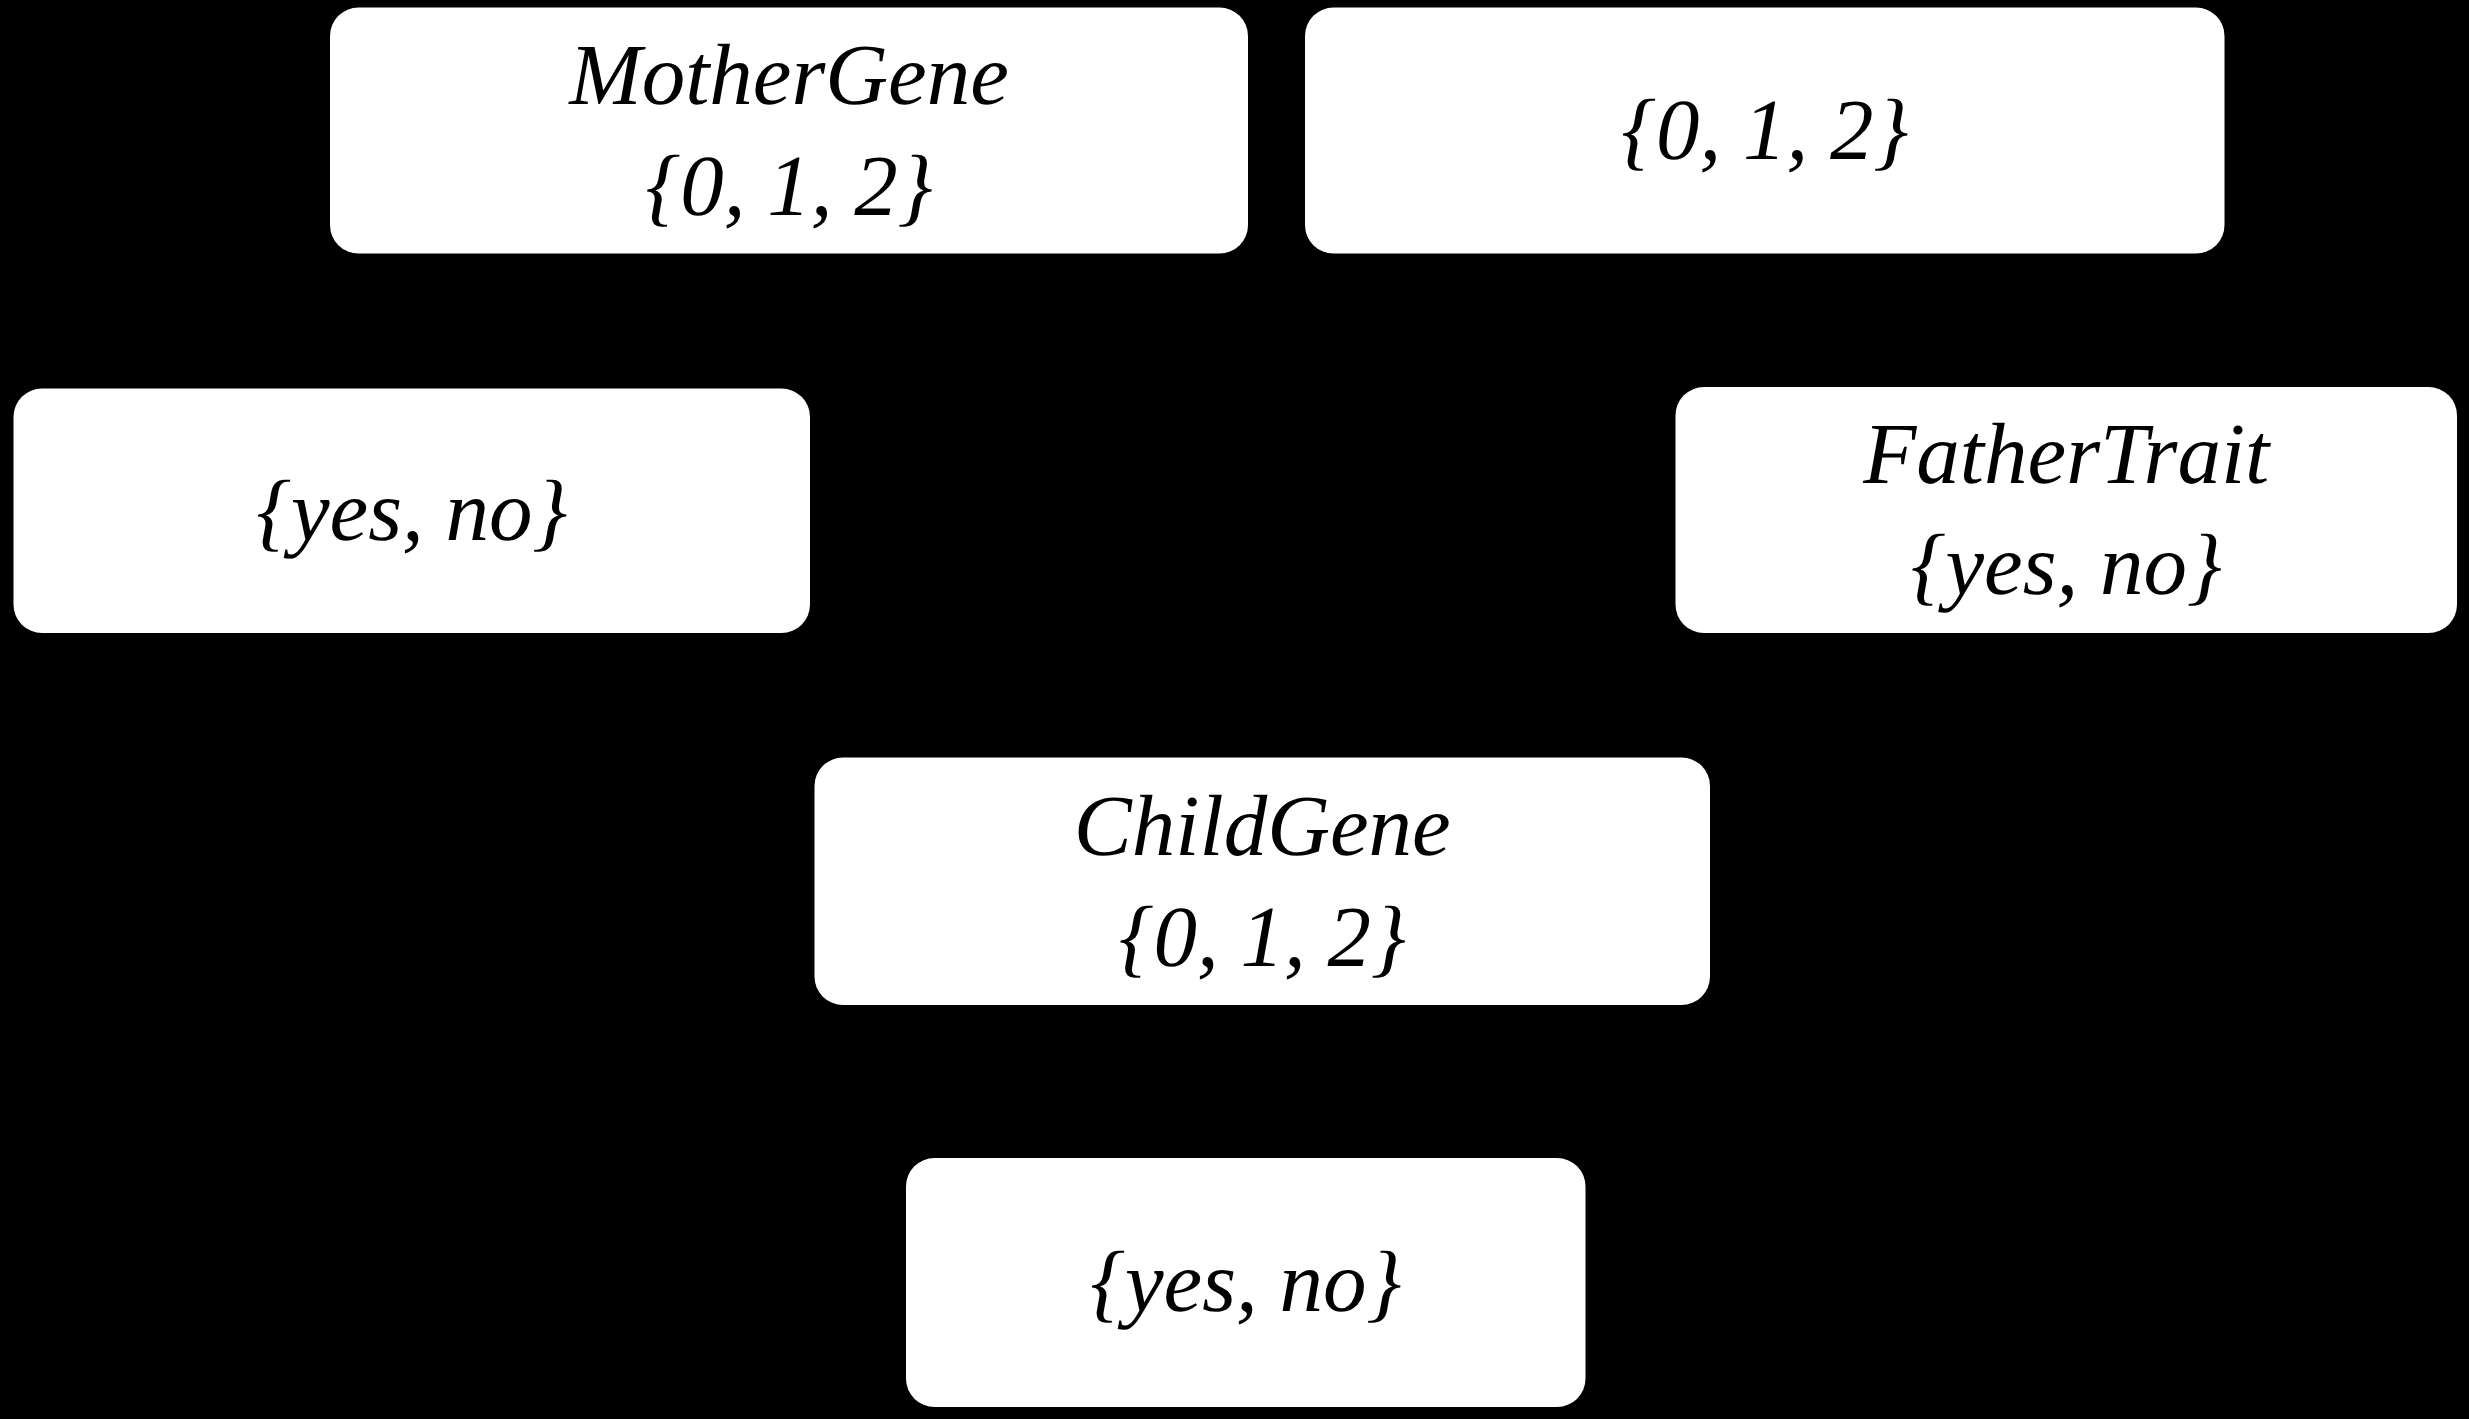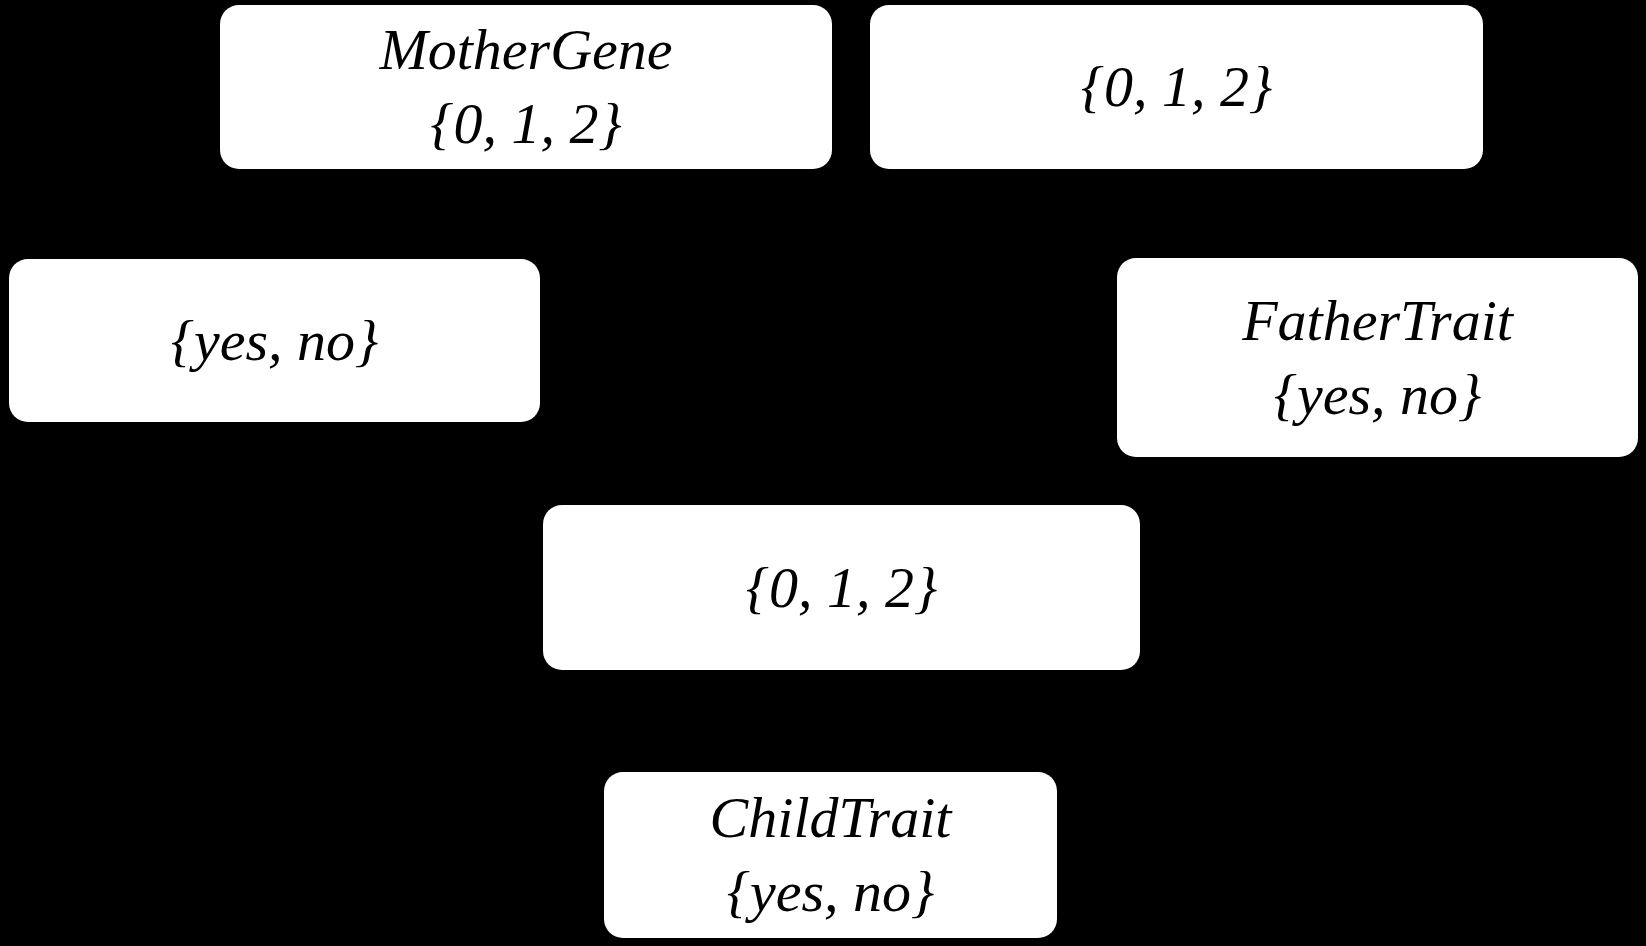--- a/index.html
+++ b/index.html
@@ -35,21 +35,21 @@
     font-style: italic;
     font-size: 58px;
     line-height: 74px;
     color: var(--node-text, #000);
     white-space: nowrap;
   }
   
   .mother-gene  { left: 220px;  top: 5px;   width: 612px; height: 164px; }
   .father-gene  { left: 870px;  top: 5px;   width: 613px; height: 164px; }
   .mother-trait { left: 9px;    top: 259px; width: 531px; height: 163px; }
-  .father-trait { left: 1117px; top: 258px; width: 521px; height: 199px; }
+  .father-trait { left: 1117px; top: 258px; width: 521px; height: 164px; }
   .child-gene   { left: 543px;  top: 505px; width: 597px; height: 165px; }
   .child-trait  { left: 604px;  top: 772px; width: 453px; height: 166px; }
 </style>
 </head>
 <body>
 
 <div class="canvas">
 
   <div class="node mother-gene">
     <div class="node-label">MotherGene</div>
@@ -63,21 +63,21 @@
   <div class="node mother-trait">
     <div class="node-domain">{yes, no}</div>
   </div>
 
   <div class="node father-trait">
     <div class="node-label">FatherTrait</div>
     <div class="node-domain">{yes, no}</div>
   </div>
 
   <div class="node child-gene">
+    <div class="node-label">ChildGene</div>
     <div class="node-domain">{0, 1, 2}</div>
   </div>
 
   <div class="node child-trait">
-    <div class="node-label">ChildTrait</div>
     <div class="node-domain">{yes, no}</div>
   </div>
 
 </div>
 
 </body></html>

